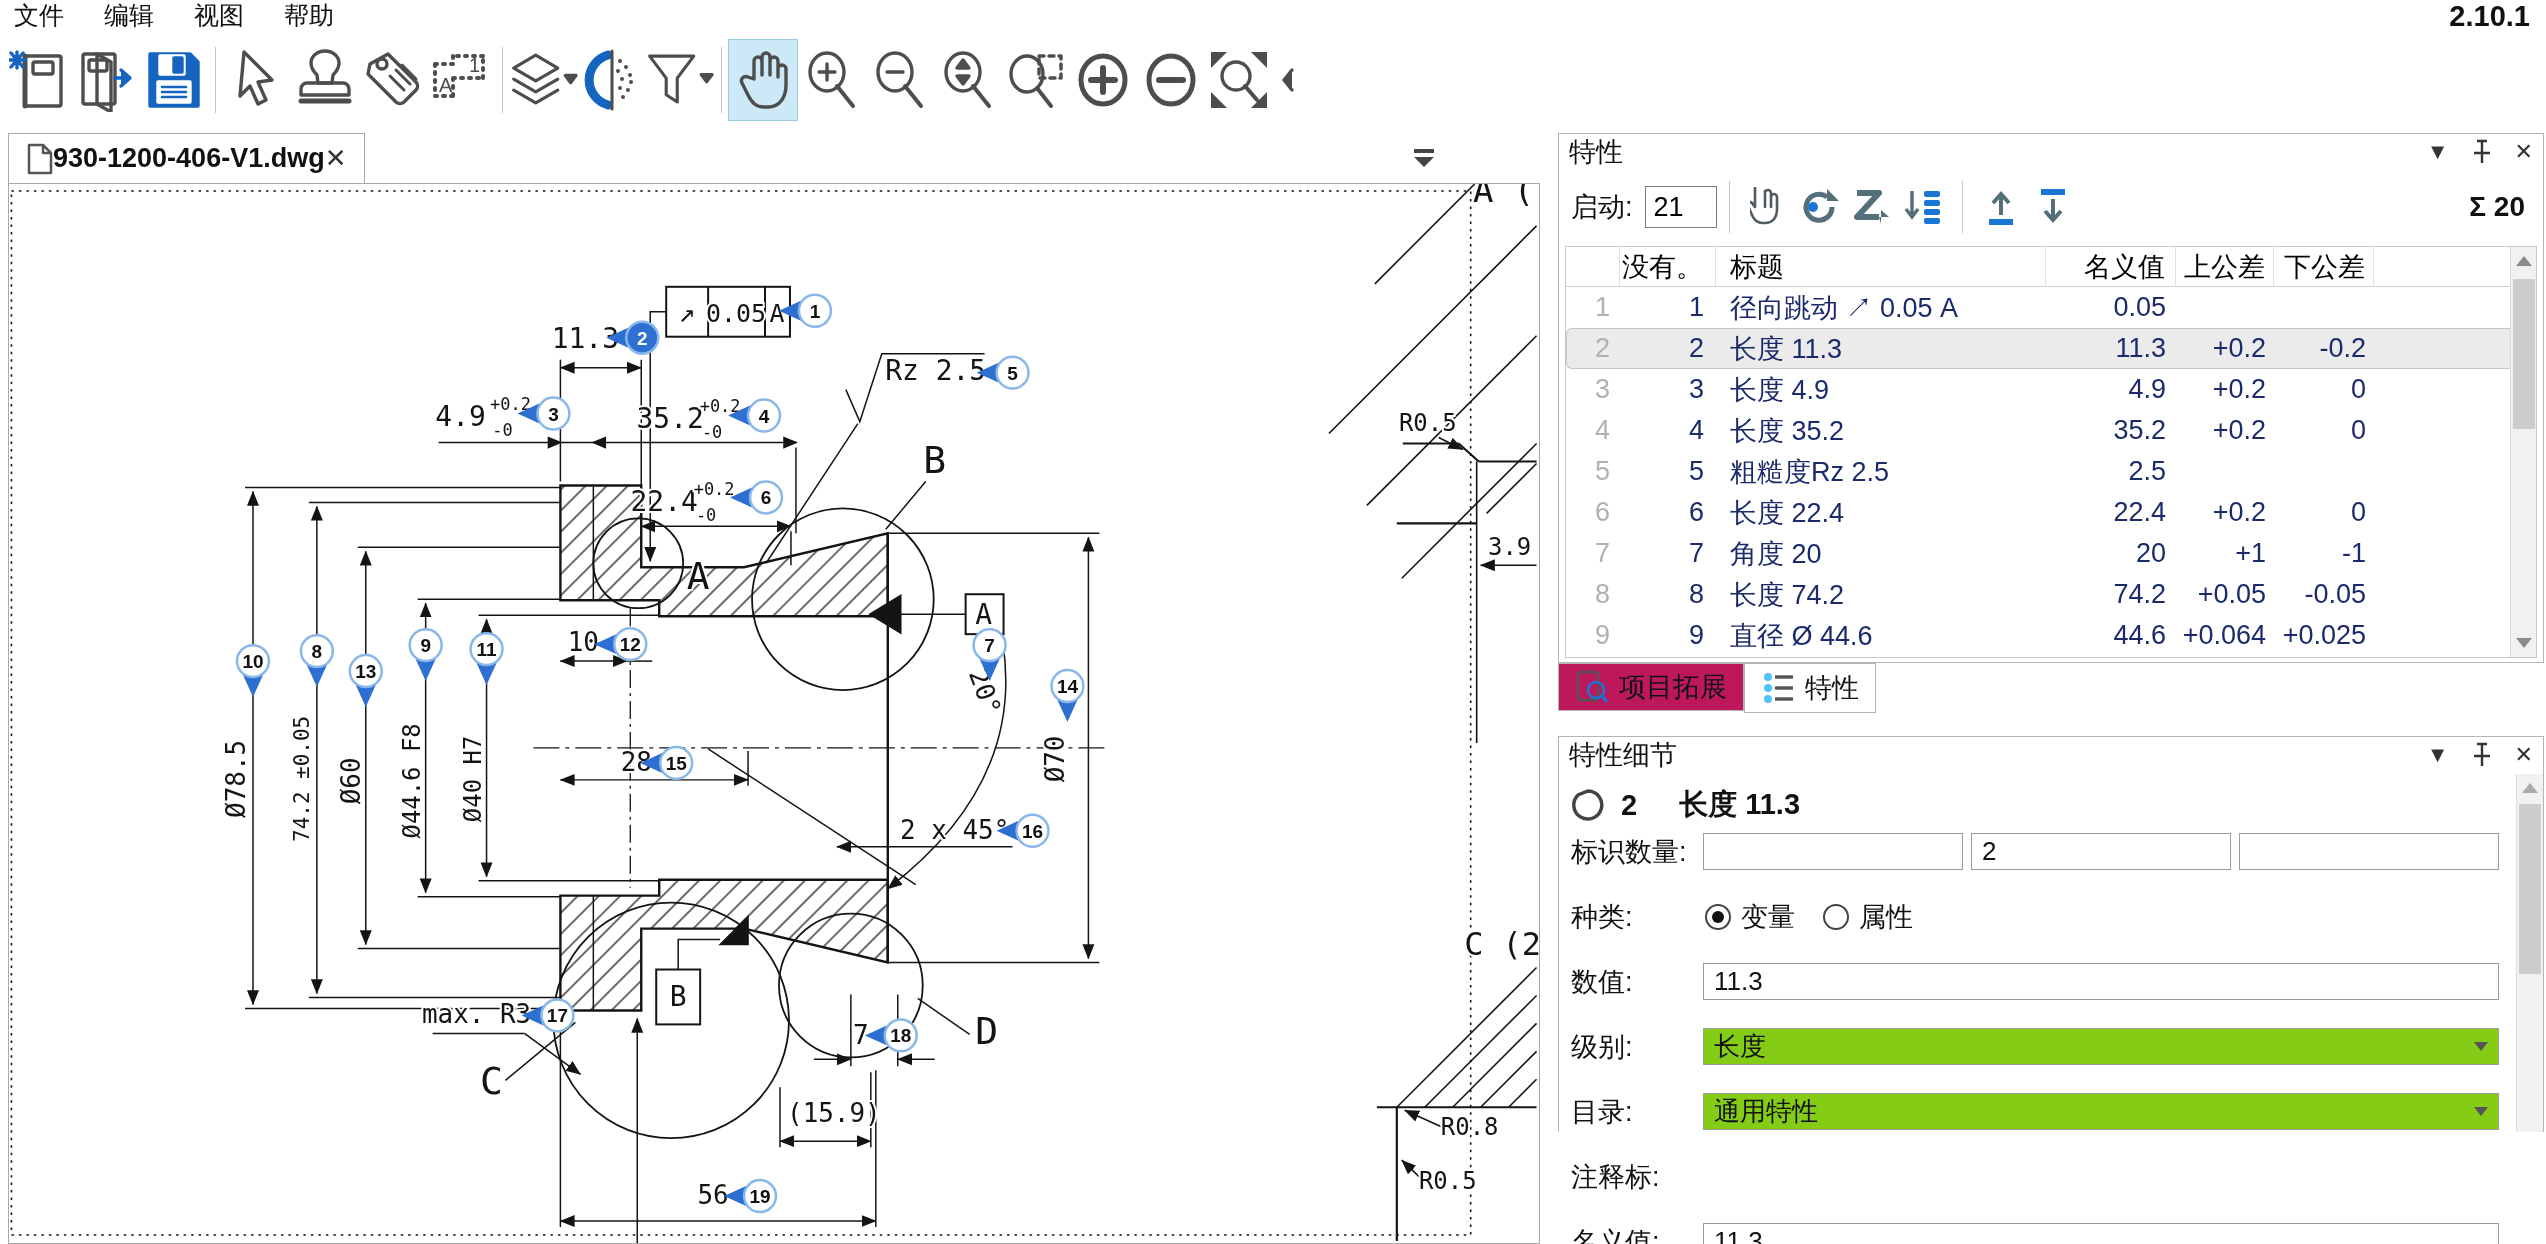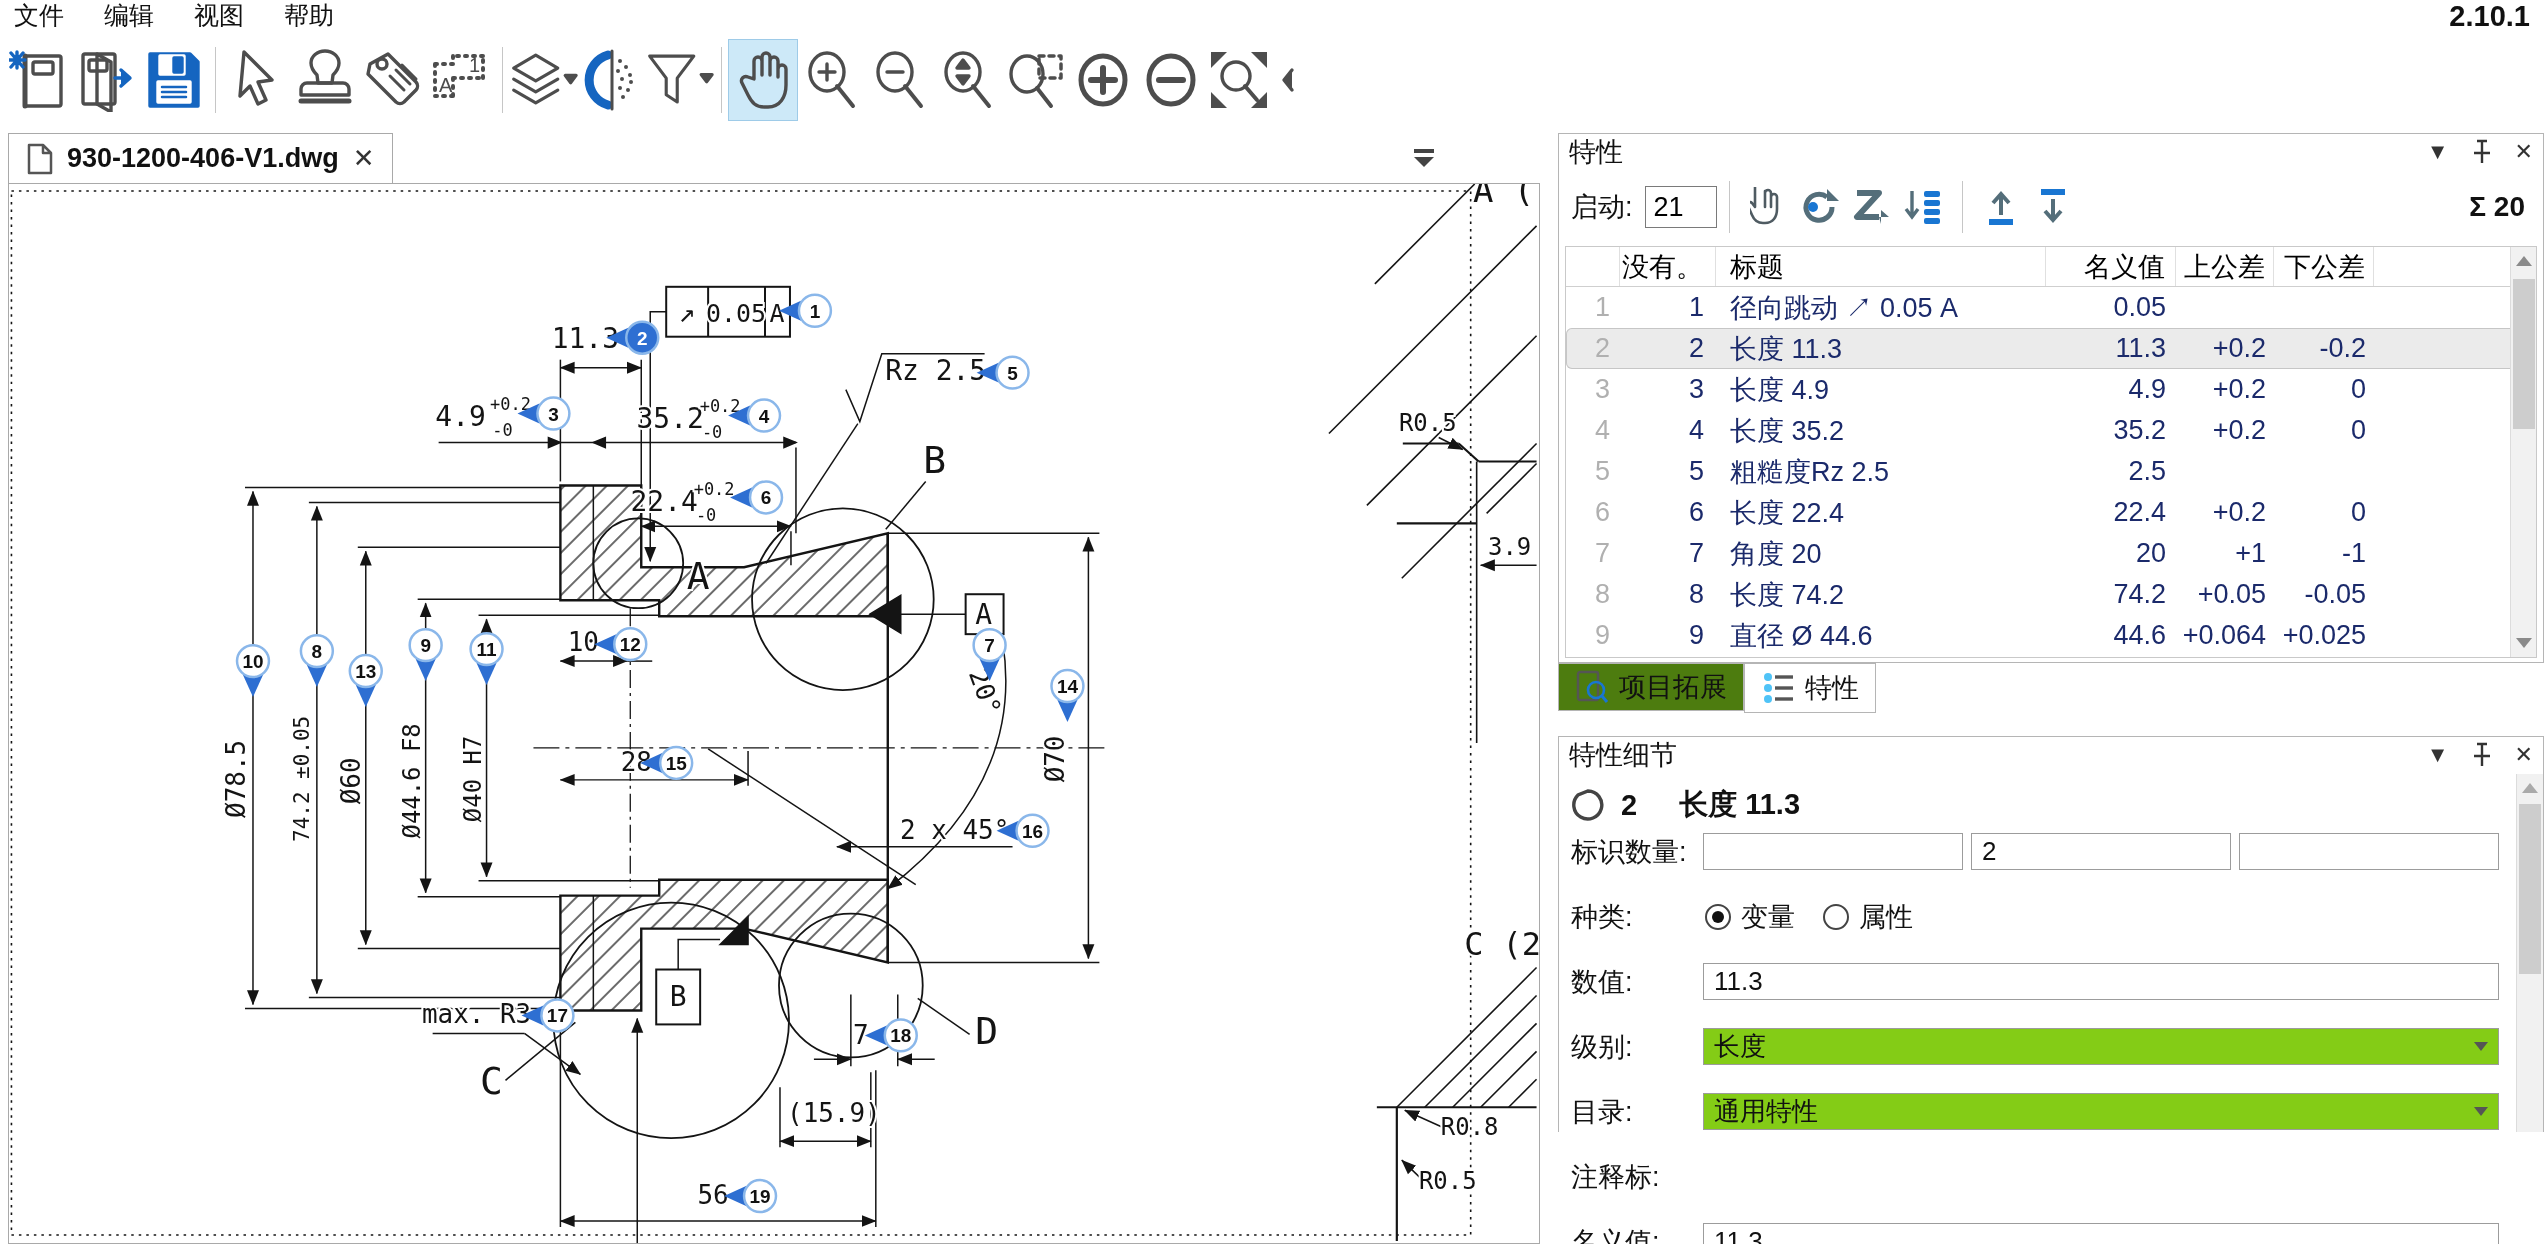--- a/index.html
+++ b/index.html
@@ -11,21 +11,21 @@
   .version{position:absolute;right:16px;top:0;font-size:29px;font-weight:bold}
   
   .toolbar{position:absolute;left:0;top:32px;height:96px;display:flex;align-items:center;padding-left:4px}
   .tbtn{width:68px;height:80px;display:flex;align-items:center;justify-content:center;position:relative}
   .tbtn.active{background:#cde9f8;outline:1px solid #9ecbe8}
   .tsep{width:1px;height:66px;background:#c6c6c6;margin:0 7px}
   .tbtn svg{stroke:#4d4d4d;stroke-width:3.4;fill:none;stroke-linejoin:round;stroke-linecap:round}
   
   .tabstrip{position:absolute;left:8px;top:133px;width:1532px;height:50px}
   .doc-tab{position:absolute;left:0;top:0;height:50px;background:#fff;border:1px solid #a9a9a9;border-bottom:none;
-    display:flex;align-items:center;gap:14px;padding:0 18px;font-size:27px;font-weight:bold}
+    display:flex;align-items:center;padding:0 18px;font-size:27px;font-weight:bold}
   .tab-close{font-size:26px;color:#333;font-weight:normal}
   .tab-overflow{position:absolute;right:104px;top:14px}
   .canvas{position:absolute;left:8px;top:183px;width:1532px;height:1061px;border:1px solid #a9a9a9;background:#fff}
   .canvas svg{display:block;width:100%;height:100%}
   .dimtext{font-family:"DejaVu Sans Mono","Liberation Mono",monospace;fill:#141414;
     paint-order:stroke;stroke:#fff;stroke-width:4px}
   
   .panel{position:absolute;background:#fff;border:1px solid #b5b5b5}
   .panel-head{height:36px;display:flex;align-items:center;padding:2px 10px;font-size:27px}
   .panel-head .sp{flex:1}
@@ -51,21 +51,21 @@
   .thead .c-title{display:flex;align-items:center}
   .trow.sel{background:#ebebeb;border-radius:6px;box-shadow:inset 0 0 0 1px #c6c6c6}
   .vscroll{position:absolute;right:0;top:0;bottom:0;width:26px;background:#f1f1f1;border-left:1px solid #dcdcdc}
   .sarrow{position:absolute;left:0;width:100%;height:28px;display:flex;align-items:center;justify-content:center}
   .tri-up{width:0;height:0;border-left:8px solid transparent;border-right:8px solid transparent;border-bottom:10px solid #8a8a8a}
   .tri-dn{width:0;height:0;border-left:8px solid transparent;border-right:8px solid transparent;border-top:10px solid #8a8a8a}
   .sthumb{position:absolute;left:2px;width:22px;background:#cdcdcd}
   
   #prop-tabs{position:absolute;left:1558px;top:663px;height:50px;display:flex}
   .ptab{display:flex;align-items:center;gap:10px;padding:0 16px;font-size:27px;border:1px solid #b5b5b5;height:48px}
-  .ptab.inactive{background:#4d7c0f}
+  .ptab.inactive{background:#be185d}
   .ptab.active{background:#fff;border-top:1px solid #b5b5b5;height:50px}
   
   #detail-panel{left:1558px;top:736px;width:986px;height:396px;border-bottom:none}
   .dp-body{position:relative;padding:4px 44px 0 12px}
   .item-row{display:flex;align-items:center;gap:16px;height:56px;font-size:29px;font-weight:bold}
   .item-title{margin-left:26px}
   .f-row{display:flex;align-items:center;height:37px;margin-bottom:28px;font-size:27px}
   .f-label{width:132px;flex:none}
   .f-input{flex:1;height:37px;border:1px solid #9c9c9c;background:#fff;display:flex;align-items:center;
     padding:0 10px;font-size:26px}

